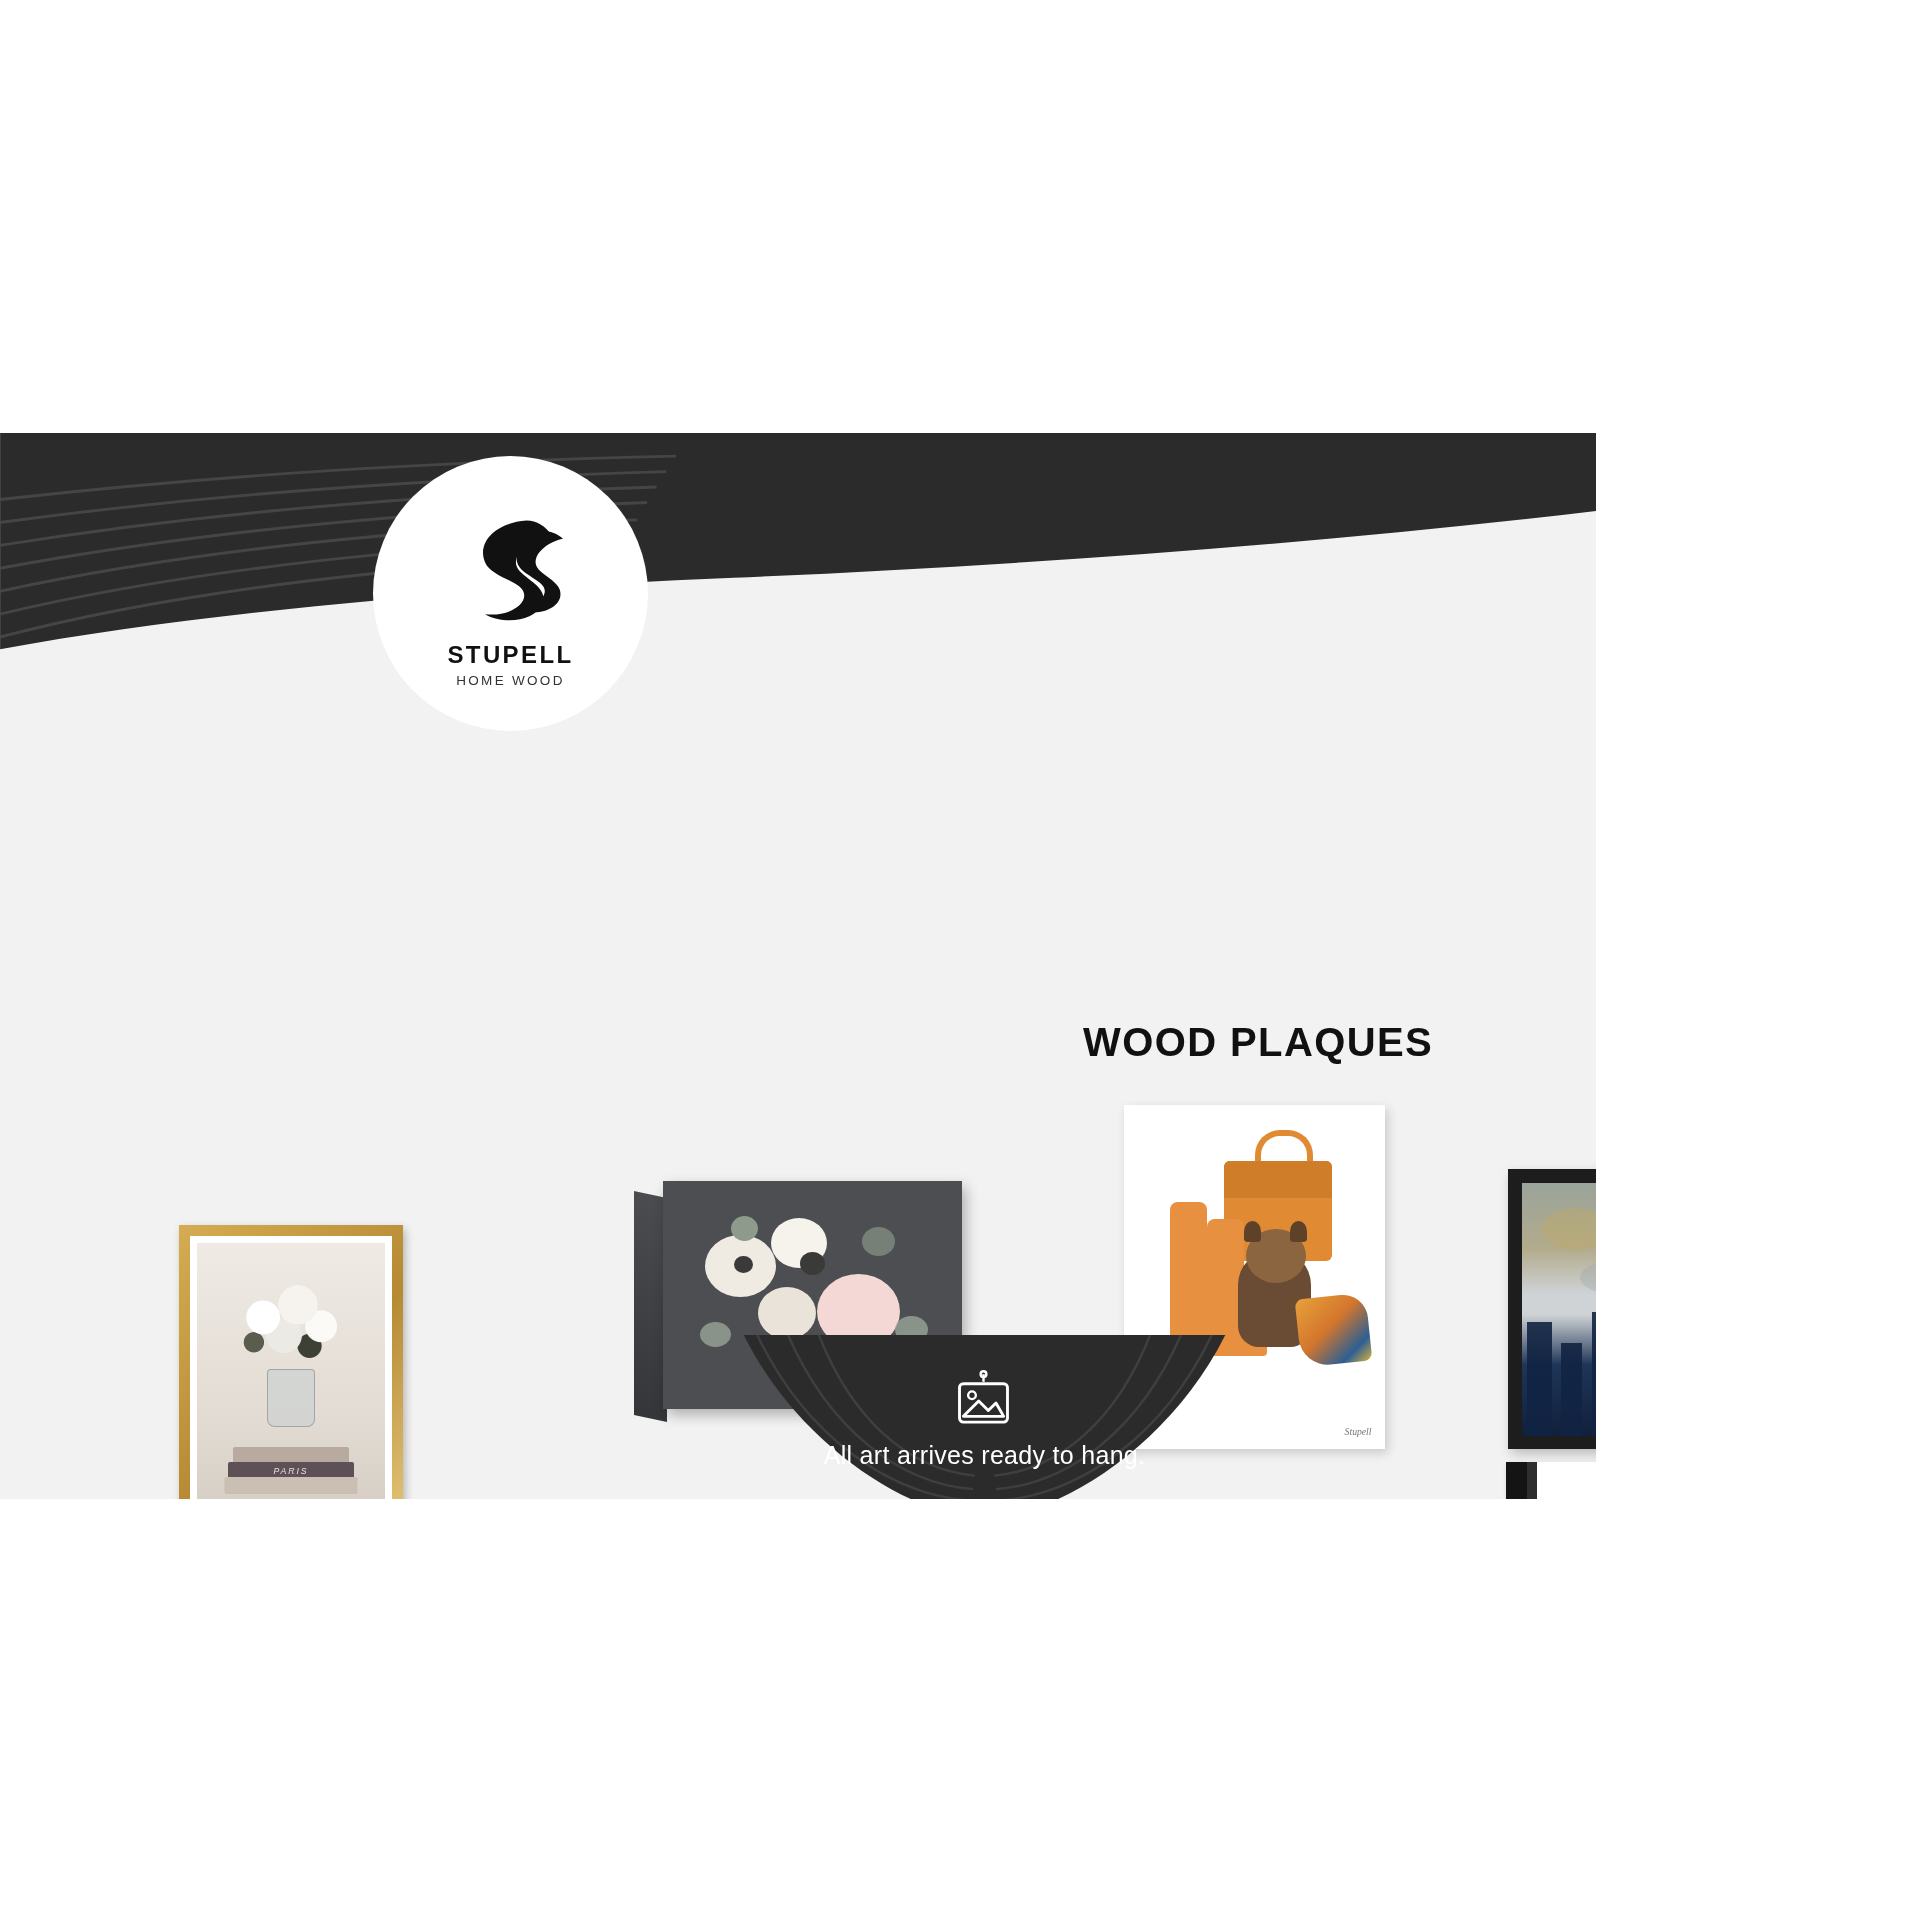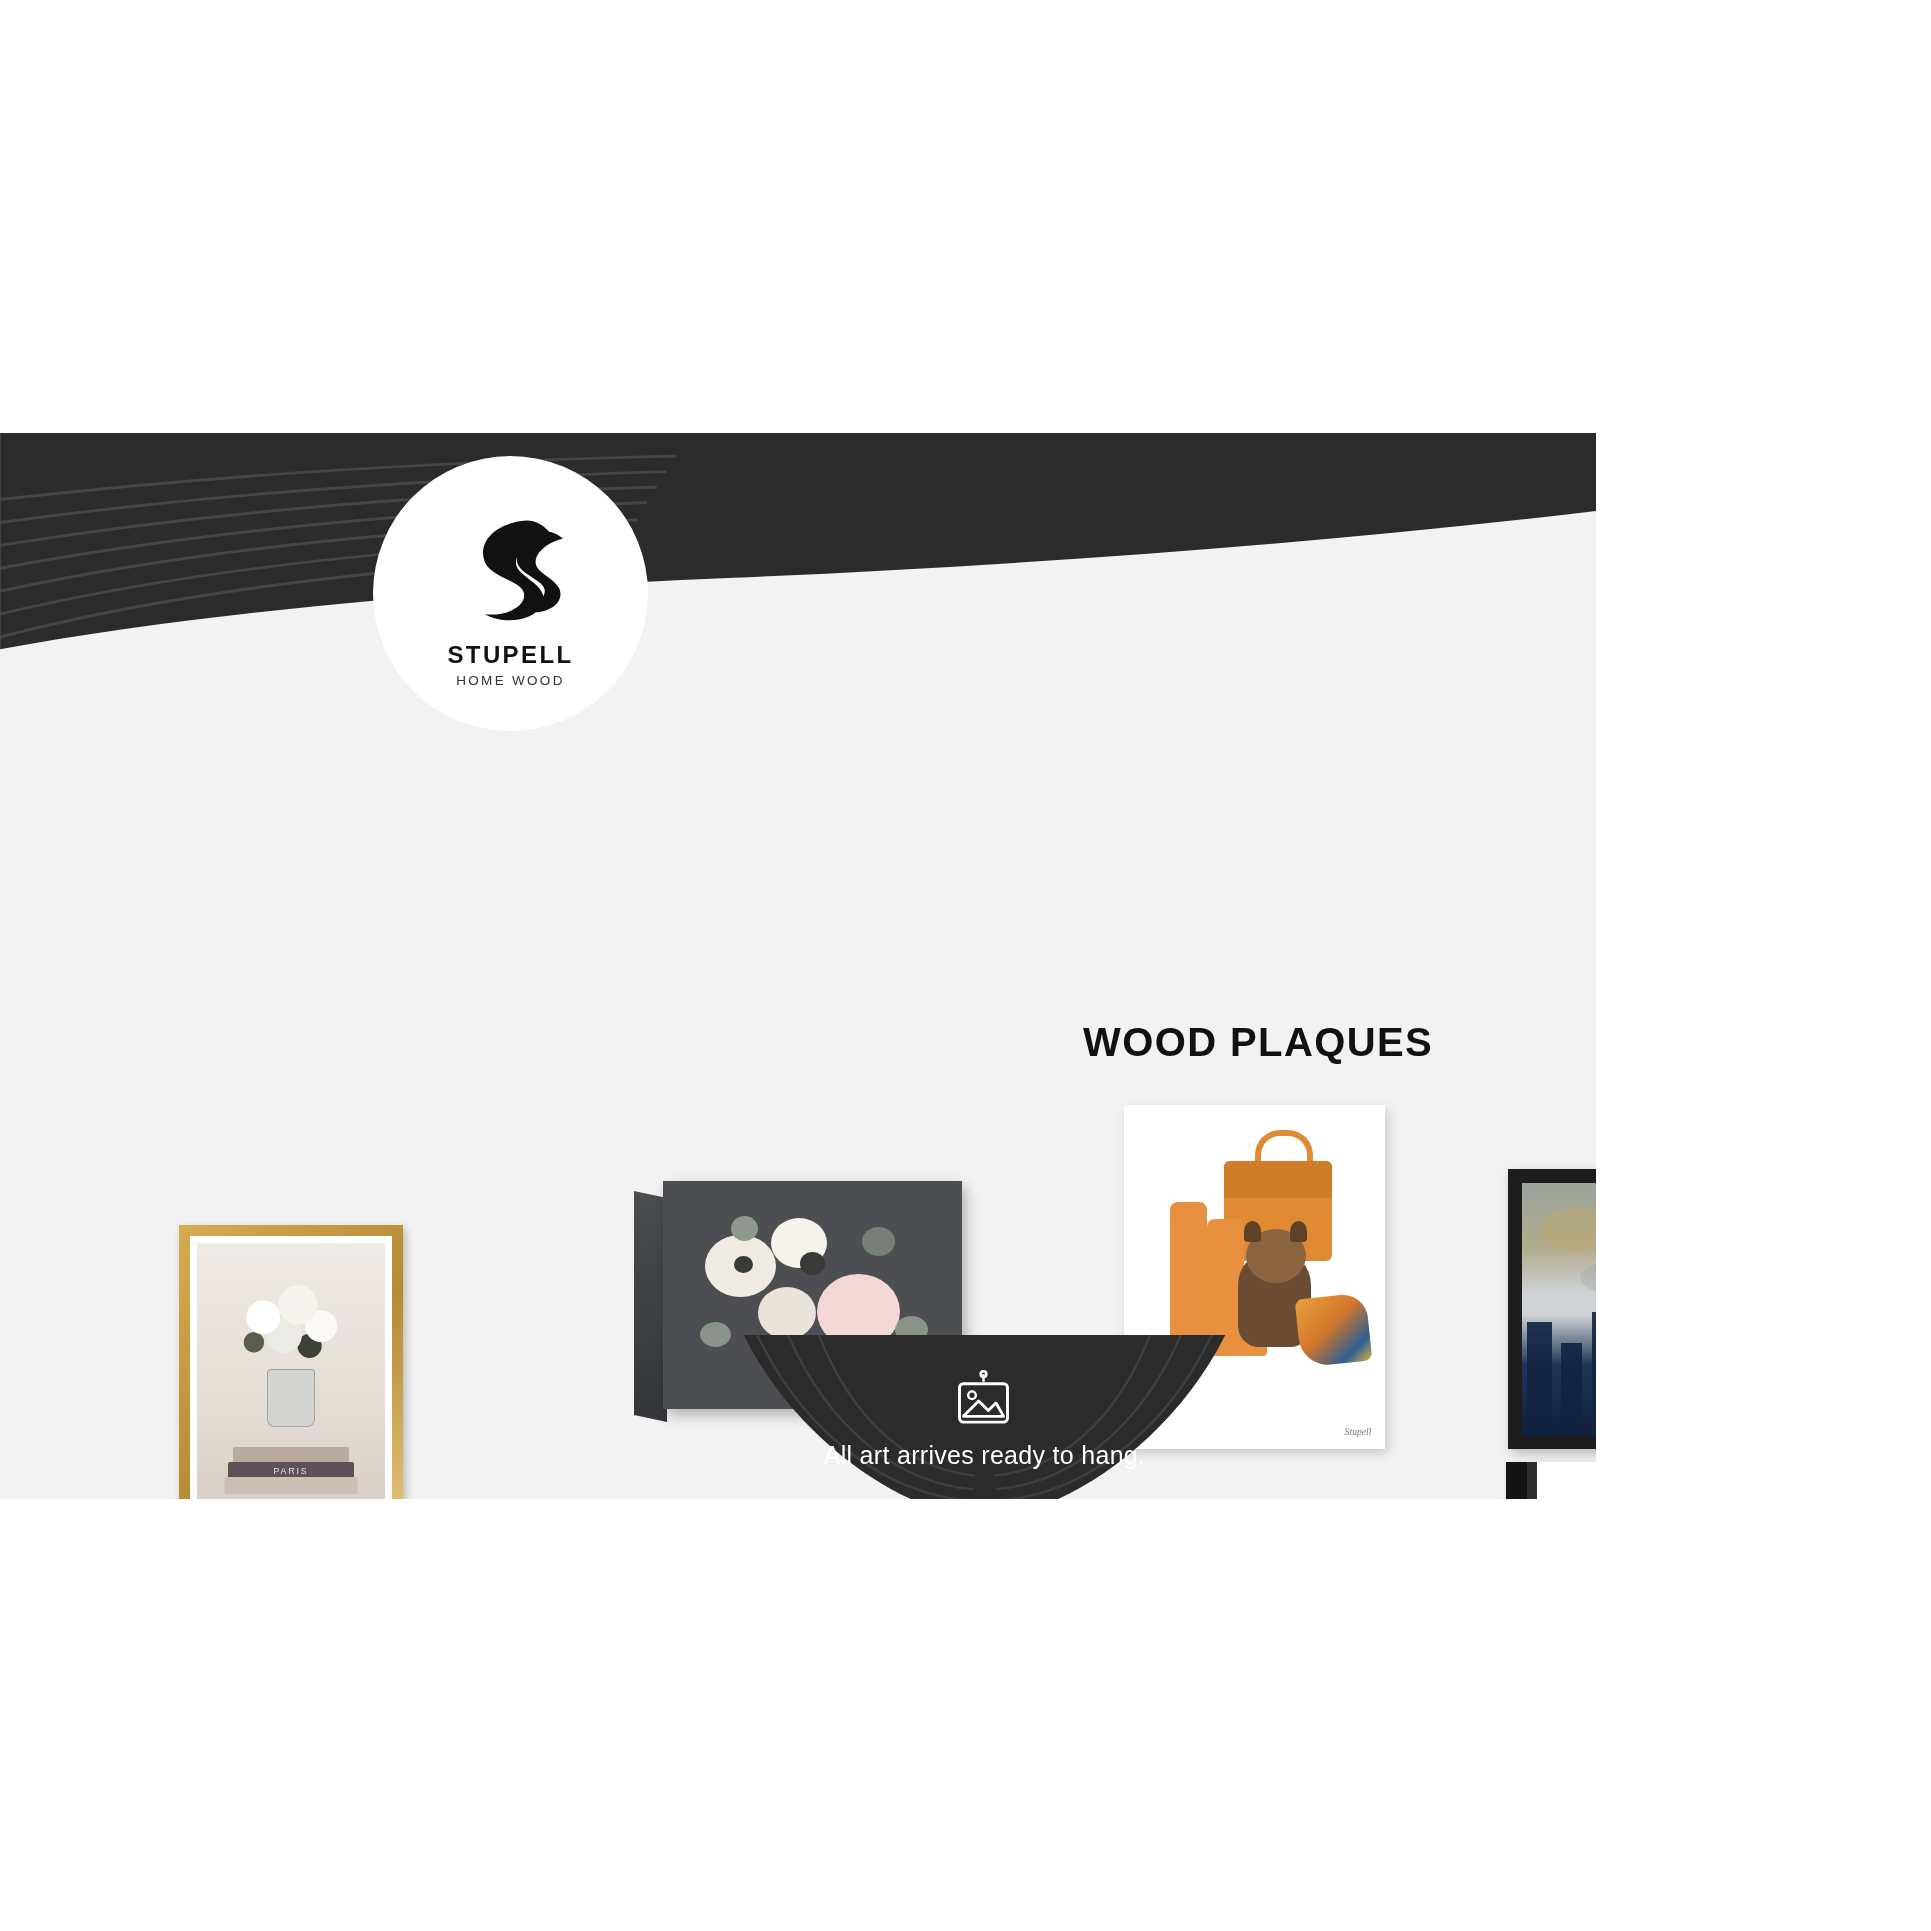--- a/index.html
+++ b/index.html
@@ -122,20 +122,21 @@
   .frame-inner-white {
     position: absolute;
     left: 10.6px; top: 10.6px; right: 10.6px; bottom: 10.6px;
     background: #ffffff;
   }
   .art1 {
     position: absolute;
     left: 18.3px; top: 18.3px; right: 18.3px; bottom: 18.3px;
     background: linear-gradient(#efeae4, #e2dcd4 65%, #d7cfc5);
     overflow: hidden;
+    font-style: italic;
   }
   .art1 .flowers {
     position: absolute; left: 50%; top: 14%;
     transform: translateX(-50%);
     width: 116px; height: 89px;
     background:
       radial-gradient(circle at 26% 42%, #ffffff 0 16.4px, transparent 17.4px),
       radial-gradient(circle at 56% 28%, #f6f3ee 0 19.3px, transparent 20px),
       radial-gradient(circle at 76% 52%, #fbfaf7 0 15.4px, transparent 16.4px),
       radial-gradient(circle at 44% 62%, #eceae4 0 17.4px, transparent 18.3px),

